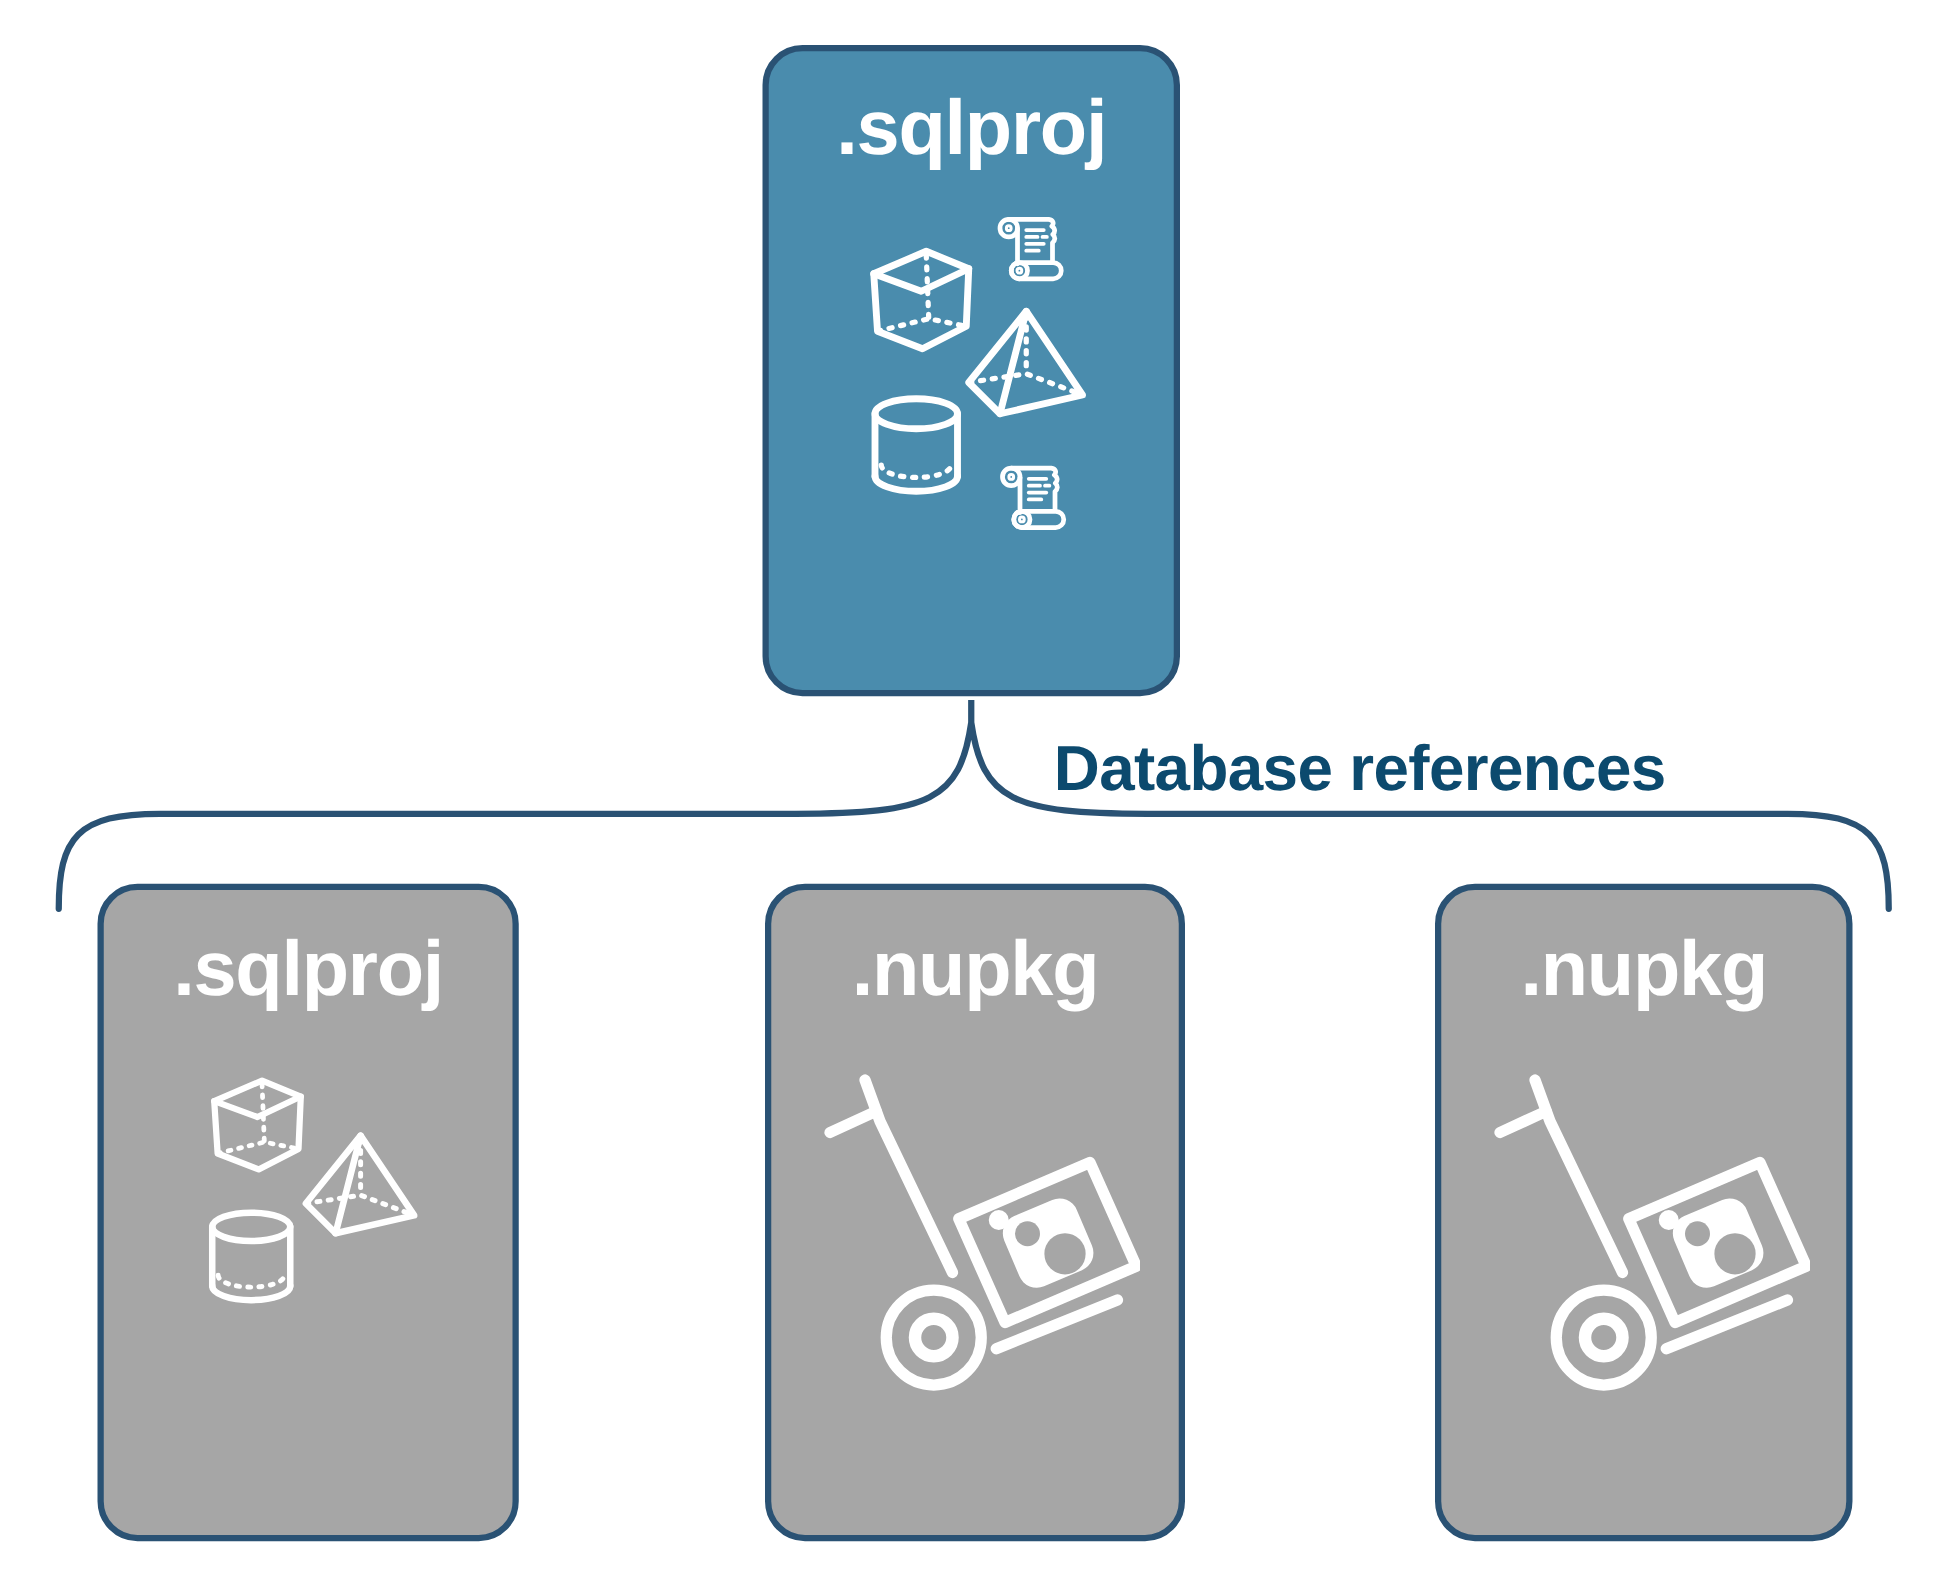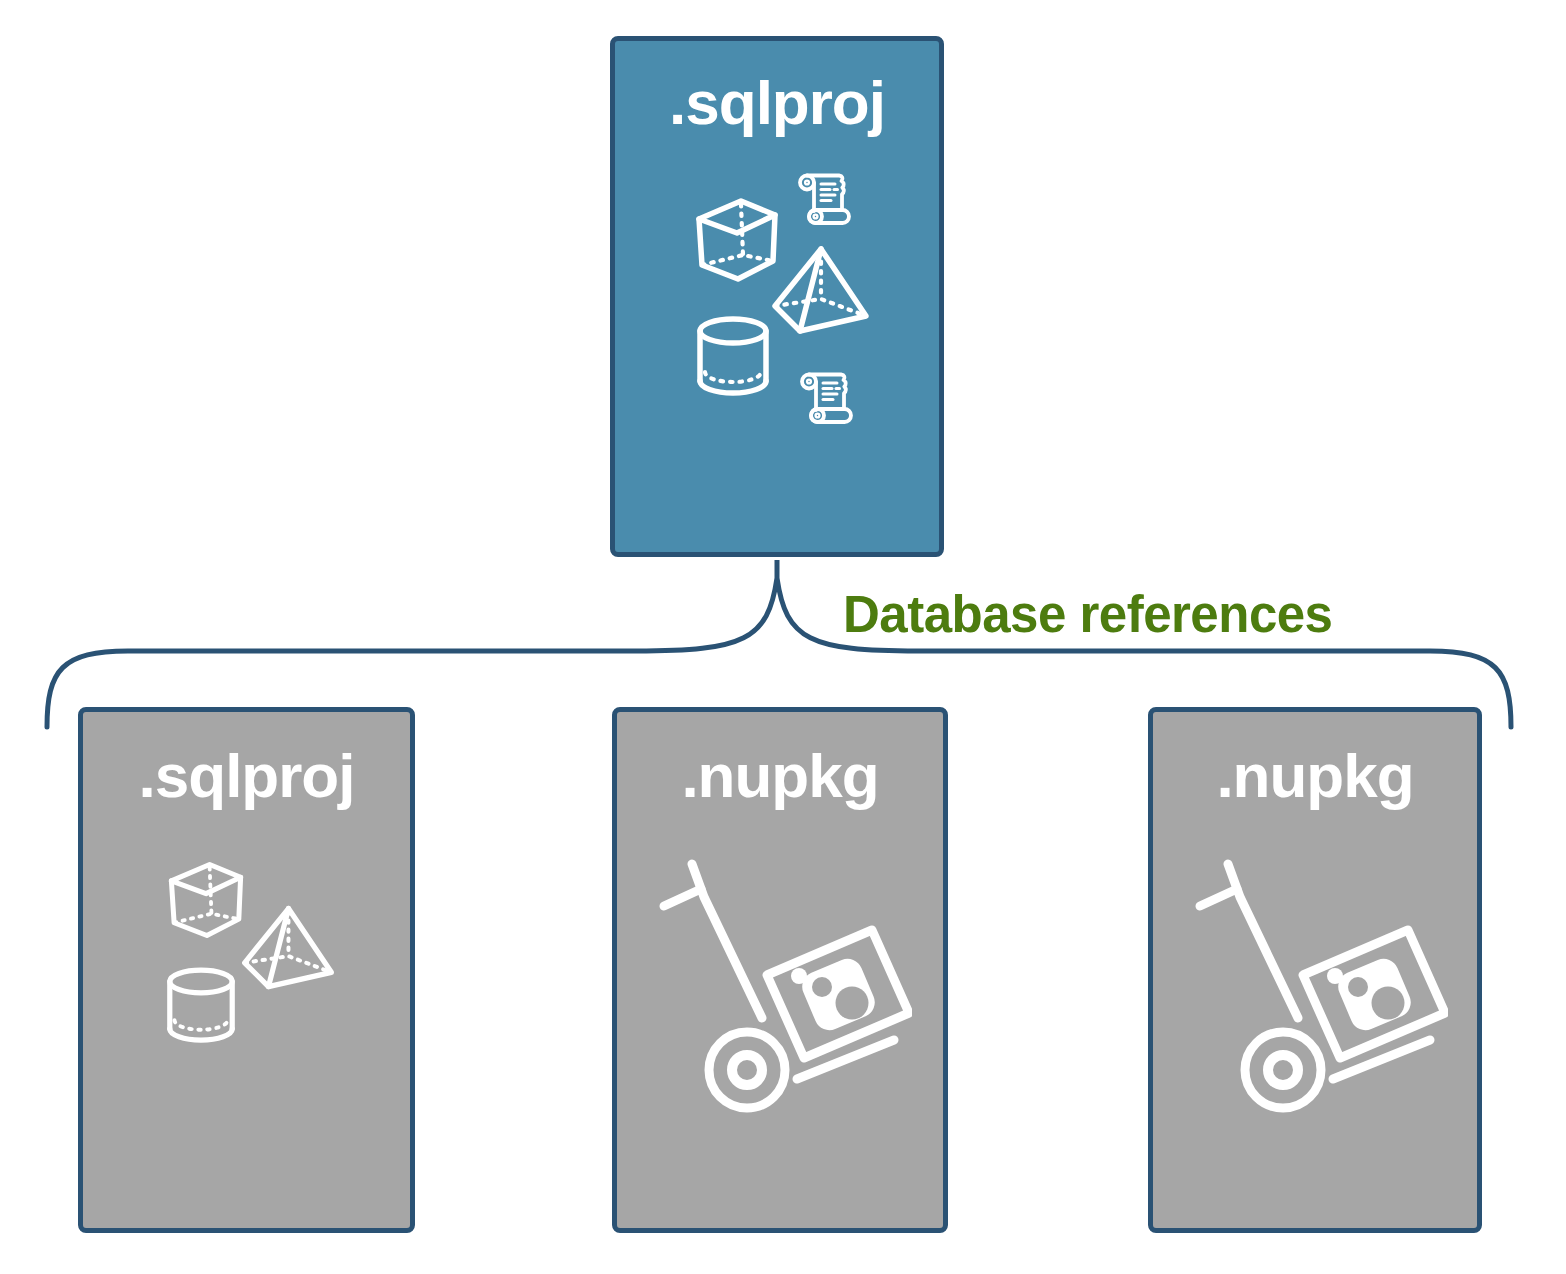--- a/index.html
+++ b/index.html
@@ -1,20 +1,20 @@
 <!DOCTYPE html>
 <html><head>
 <meta charset="utf-8">
 <style>
   html,body{margin:0;padding:0;background:#ffffff;}
   .canvas{
     position:relative;width:1566px;height:1274px;background:#ffffff;overflow:hidden;
     font-family:"Liberation Sans",sans-serif;
   }
-  .node{position:absolute;border-radius:8px;box-sizing:border-box;}
+  .node{position:absolute;border-radius:32px;box-sizing:border-box;}
   .node-top{left:610px;top:36px;width:334px;height:521px;background:#4a8cad;border:5px solid #2a5274;}
   .node-child{background:#a6a6a6;border:5px solid #2a5274;}
   .node-c1{left:78px;top:707px;width:337px;height:526px;}
   .node-c2{left:612px;top:707px;width:336px;height:526px;}
   .node-c3{left:1148px;top:707px;width:334px;height:526px;}
   .node-title{
     margin-top:31px;text-align:center;color:#ffffff;
     font-size:62px;font-weight:700;letter-spacing:-1px;line-height:1;
   }
   .node-child .node-title{margin-top:33px;}
@@ -27,21 +27,21 @@
   .node-top .ic-scroll2{left:181px;top:327px;width:64px;height:58px;}
   
   .node-c1 .ic-cube{left:80px;top:147px;width:86px;height:82px;}
   .node-c1 .ic-pyramid{left:155px;top:191px;width:100px;height:92px;}
   .node-c1 .ic-cylinder{left:83px;top:255px;width:70px;height:80px;}
   
   .ic-handtruck{left:35px;top:145px;width:260px;height:260px;}
   .brace{position:absolute;left:0;top:0;width:1566px;height:1274px;pointer-events:none;}
   .connector-label{
     position:absolute;left:843px;top:585px;
-    font-size:51px;font-weight:700;color:#4d7c0f;letter-spacing:-0.5px;white-space:nowrap;
+    font-size:51px;font-weight:700;color:#0c4a6e;letter-spacing:-0.5px;white-space:nowrap;
   }
 </style>
 </head>
 <body>
 
 <svg width="0" height="0" style="position:absolute" aria-hidden="true">
   <defs>
     <symbol id="sym-cube" viewBox="0 0 94 90">
       <g fill="none" stroke="#fff" stroke-width="5.5" stroke-linejoin="round" stroke-linecap="round">
         <path d="M9,24 L51,6 L85,20 L47,38 Z"></path>

